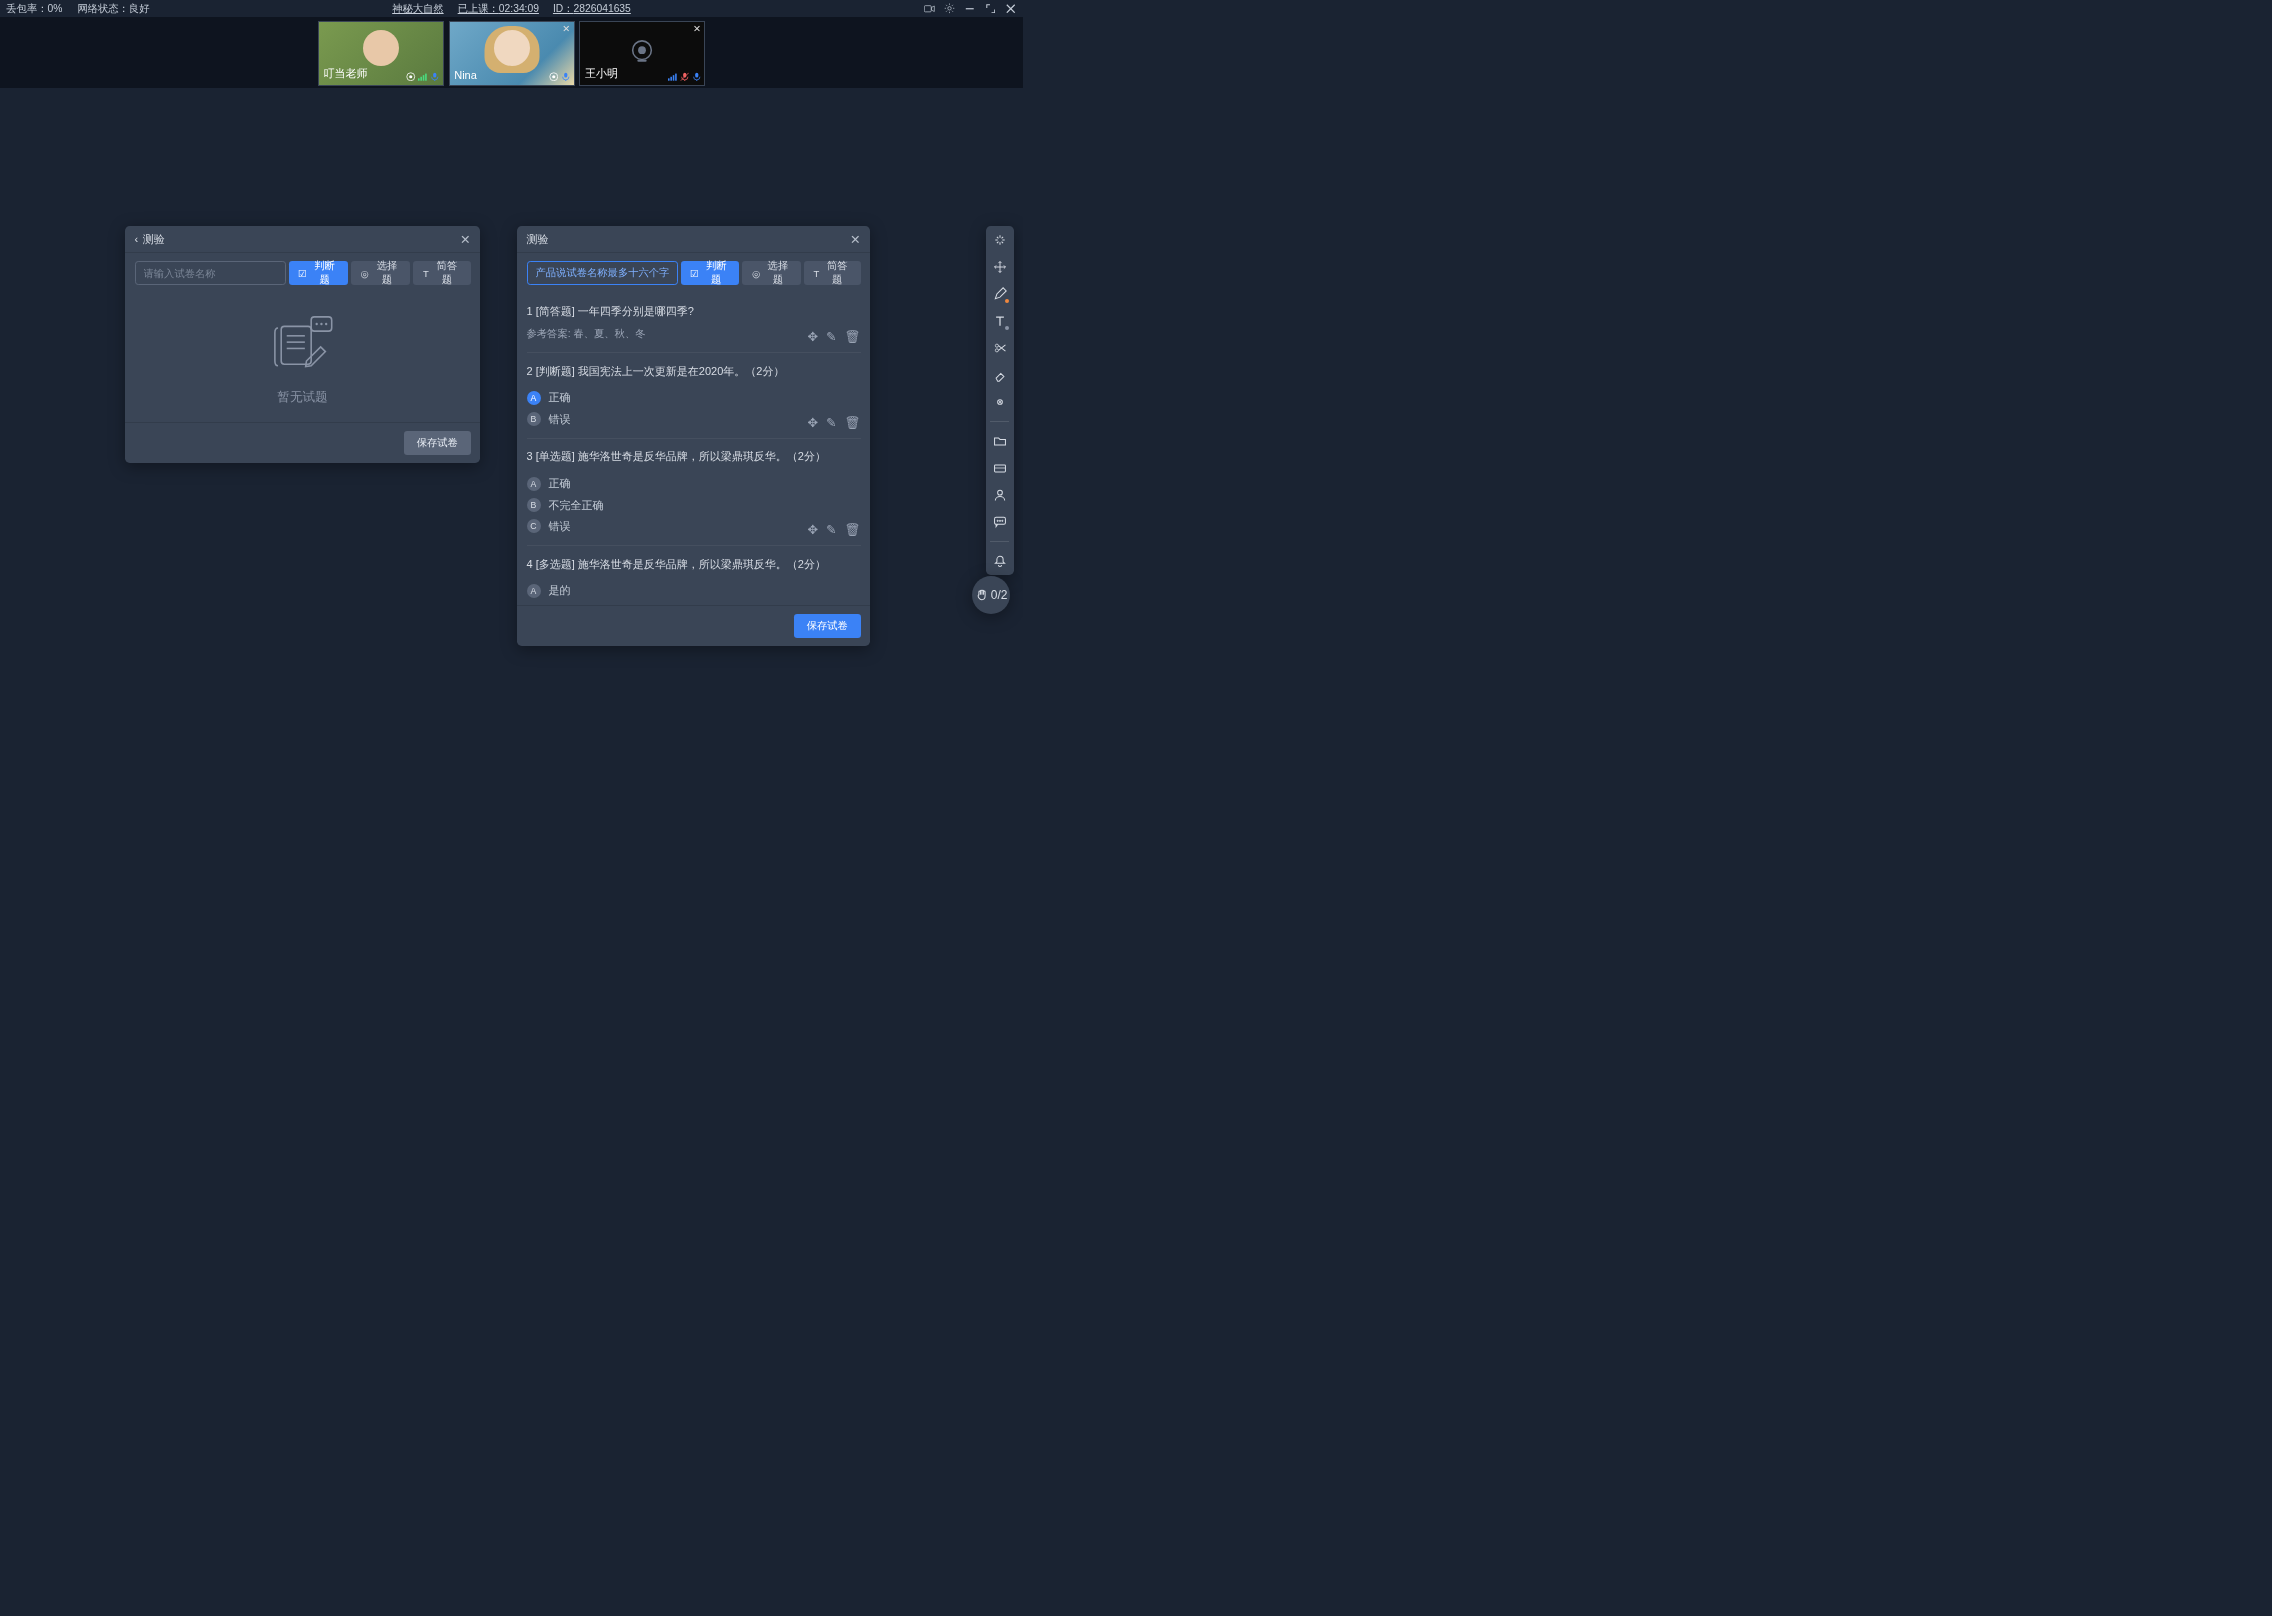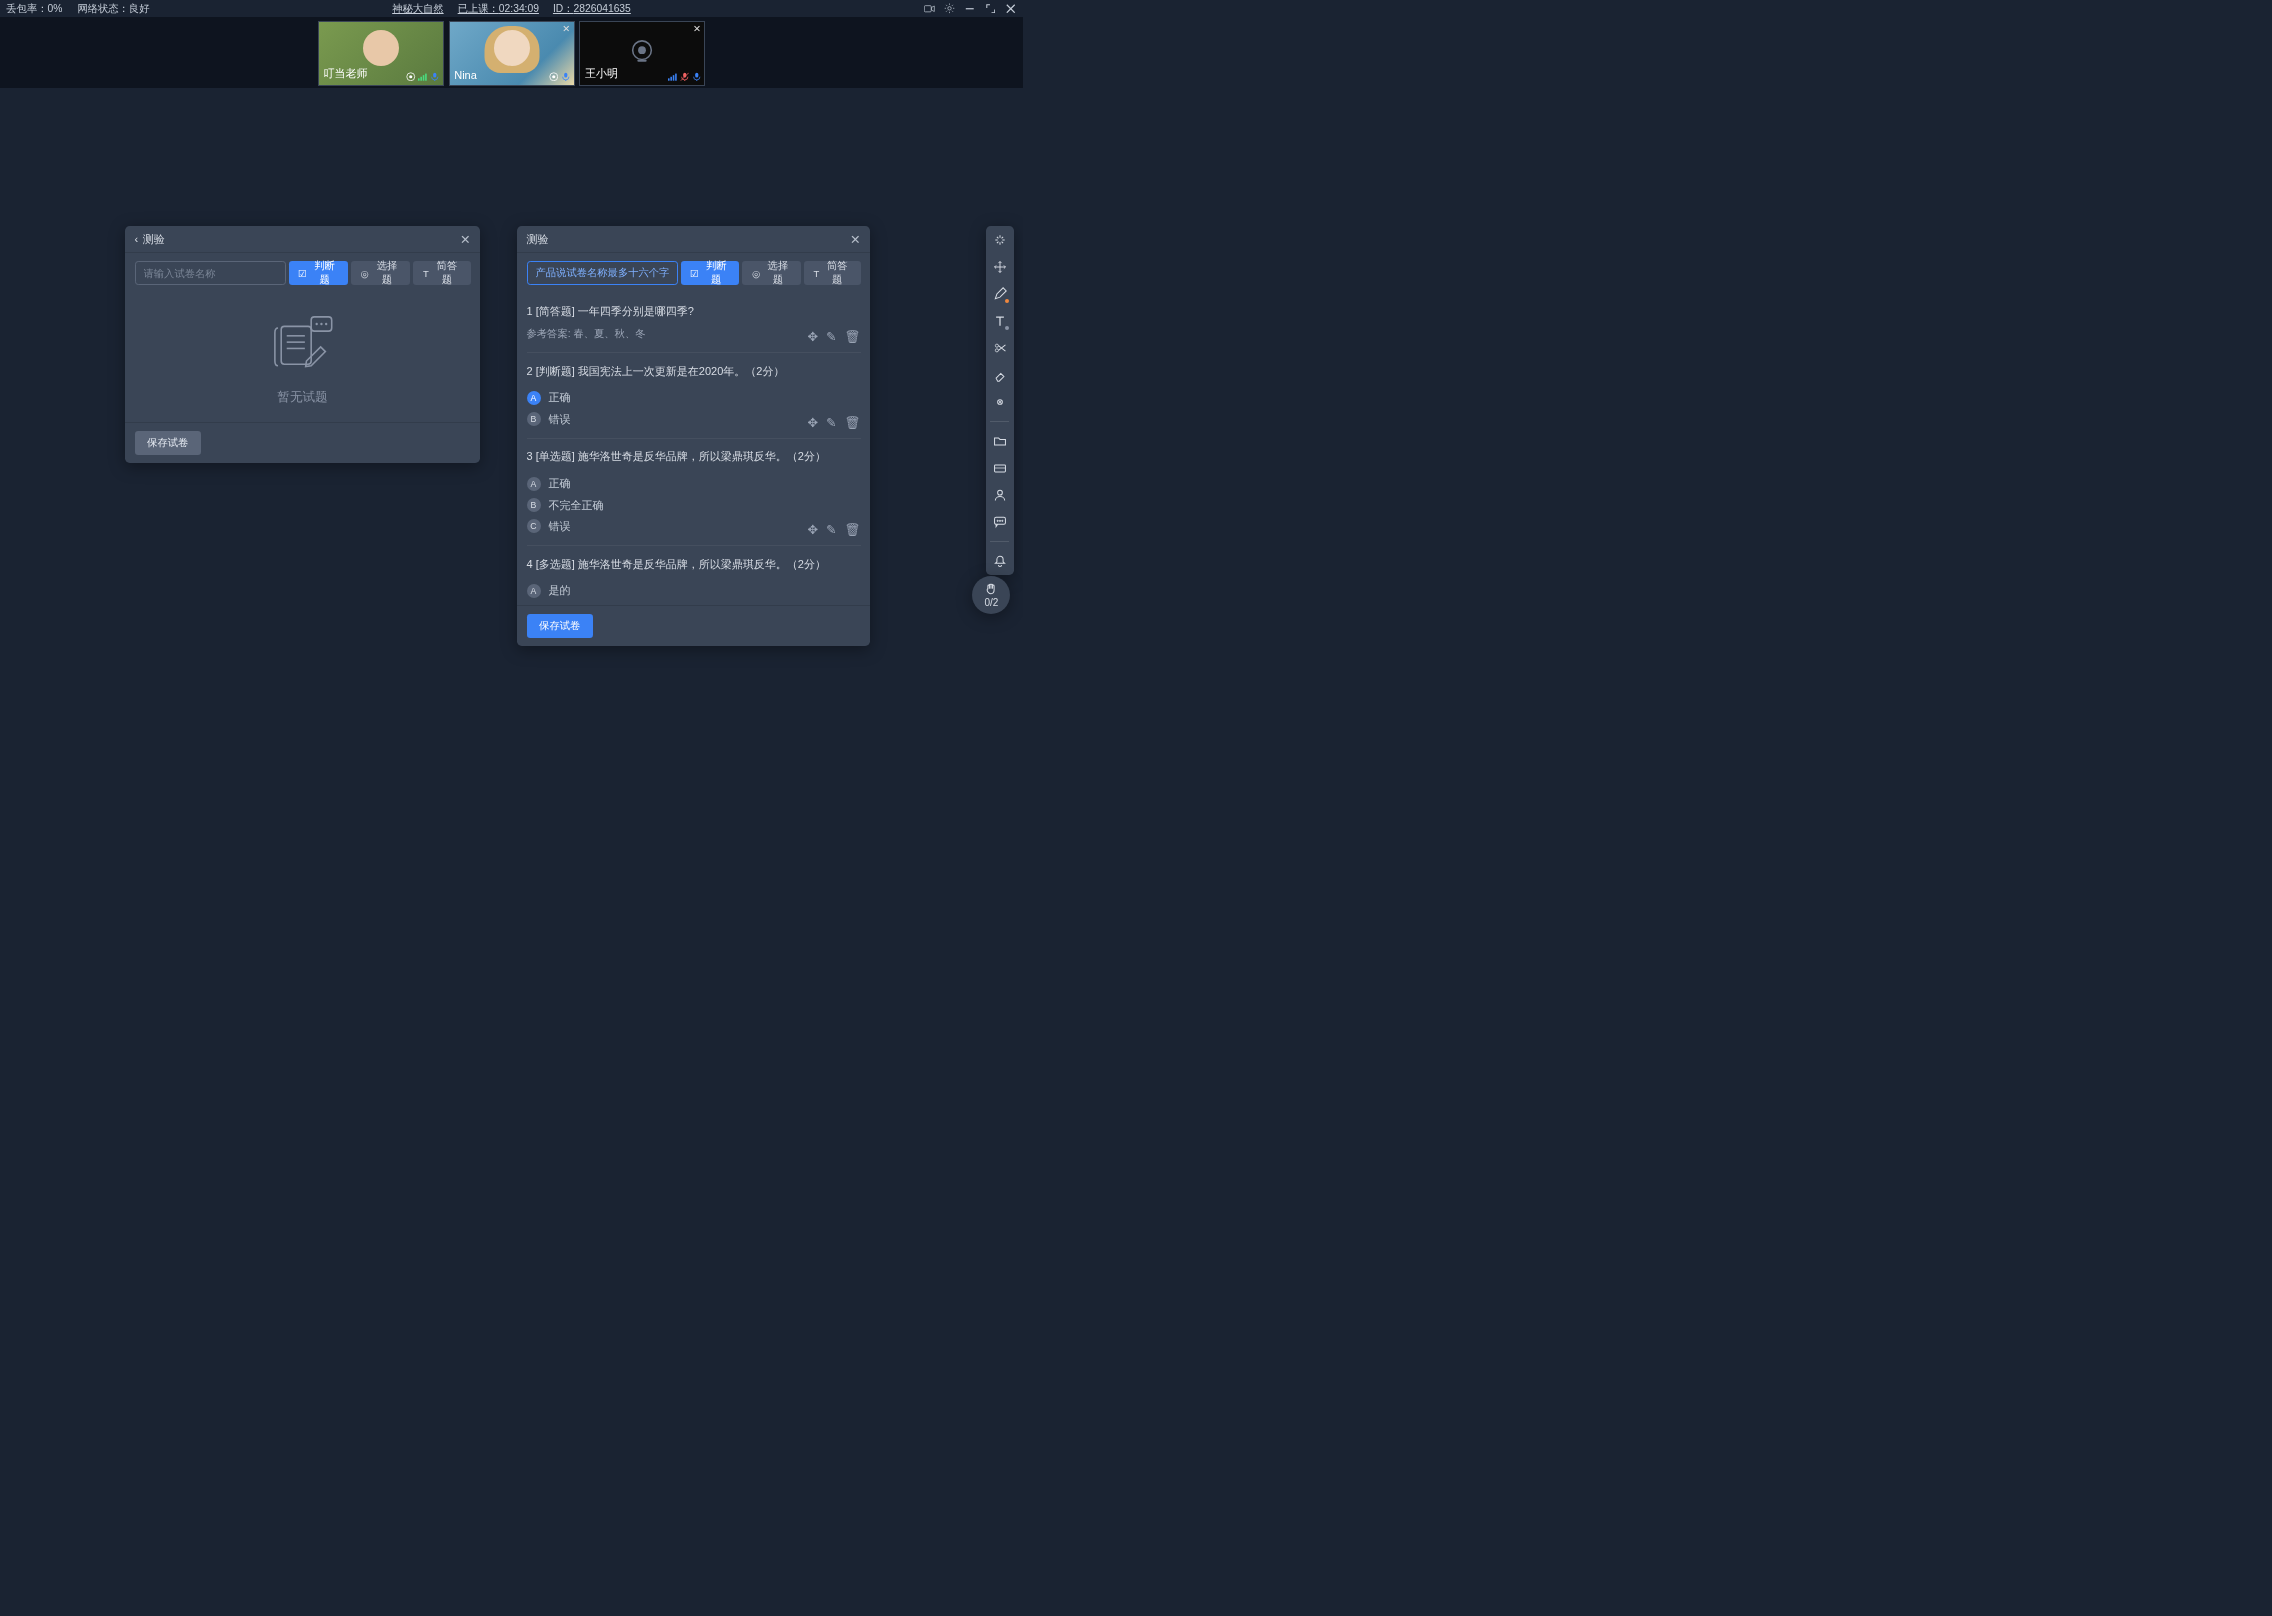--- a/index.html
+++ b/index.html
@@ -107,21 +107,21 @@
 .type-btn .tbicon { font-size: 9.5px; }
 
 .panel-body { flex: 1; overflow-y: auto; padding: 0 9.5px; }
 .panel-body::-webkit-scrollbar { width:4.7px;}
 .panel-body::-webkit-scrollbar-thumb { background:#262f3d; border-radius:2.4px;}
 
 .empty { display:flex; flex-direction:column; align-items:center; justify-content:center; height:100%; color:#8a94a6; gap:9.5px; }
 .empty-img { width:71px; height:71px; position:relative; }
 
 .panel-footer {
-  padding: 8px 9.5px; display: flex; justify-content: flex-start; border-top: 0.8px solid rgba(0,0,0,.12);
+  padding: 8px 9.5px; display: flex; justify-content: flex-end; border-top: 0.8px solid rgba(0,0,0,.12);
 }
 .save-btn {
   height: 24px; padding: 0 12.6px; border-radius: 3.2px; border:none;
   font-size: 10.3px; cursor: pointer;
   background: #5a6578; color: #e8edf5;
 }
 .save-btn.primary { background:#3b82f6; color:#fff;}
 
 .question {
   padding: 9.5px 0 8px; border-bottom: 0.8px solid rgba(255,255,255,.06);
@@ -147,23 +147,23 @@
   box-shadow: 0 3.2px 16px rgba(0,0,0,.35);
 }
 .tool { width:16px; height:16px; display:flex; align-items:center; justify-content:center; cursor:pointer; position:relative;}
 .tool svg { stroke:#d8dde5; fill:none; }
 .tool.sep { width:19px; height:0.8px; background:rgba(255,255,255,.12); }
 .tool .dot { position:absolute; width:4px; height:4px; background:#f0883e; border-radius:50%; right:-1.6px; bottom:-0.8px; }
 
 .hand-btn {
   position:absolute; right:12.6px; bottom:114px;
   width:38px; height:38px; border-radius:50%; background:#3a4556;
-  display:flex; flex-direction:column; align-items:center; justify-content:center;
+  display:flex; align-items:center; justify-content:center;
   box-shadow: 0 3.2px 16px rgba(0,0,0,.35); cursor:pointer;
-  color:#d8dde5; font-size:10px; gap:1.6px;
+  color:#d8dde5; font-size:12px; gap:1.6px;
 }
 </style>
 </head>
 <body>
 
 <div class="topbar">
   <div class="left">
     <span><span>丢包率：</span><span>0%</span></span>
     <span><span>网络状态：</span><span>良好</span></span>
   </div>

